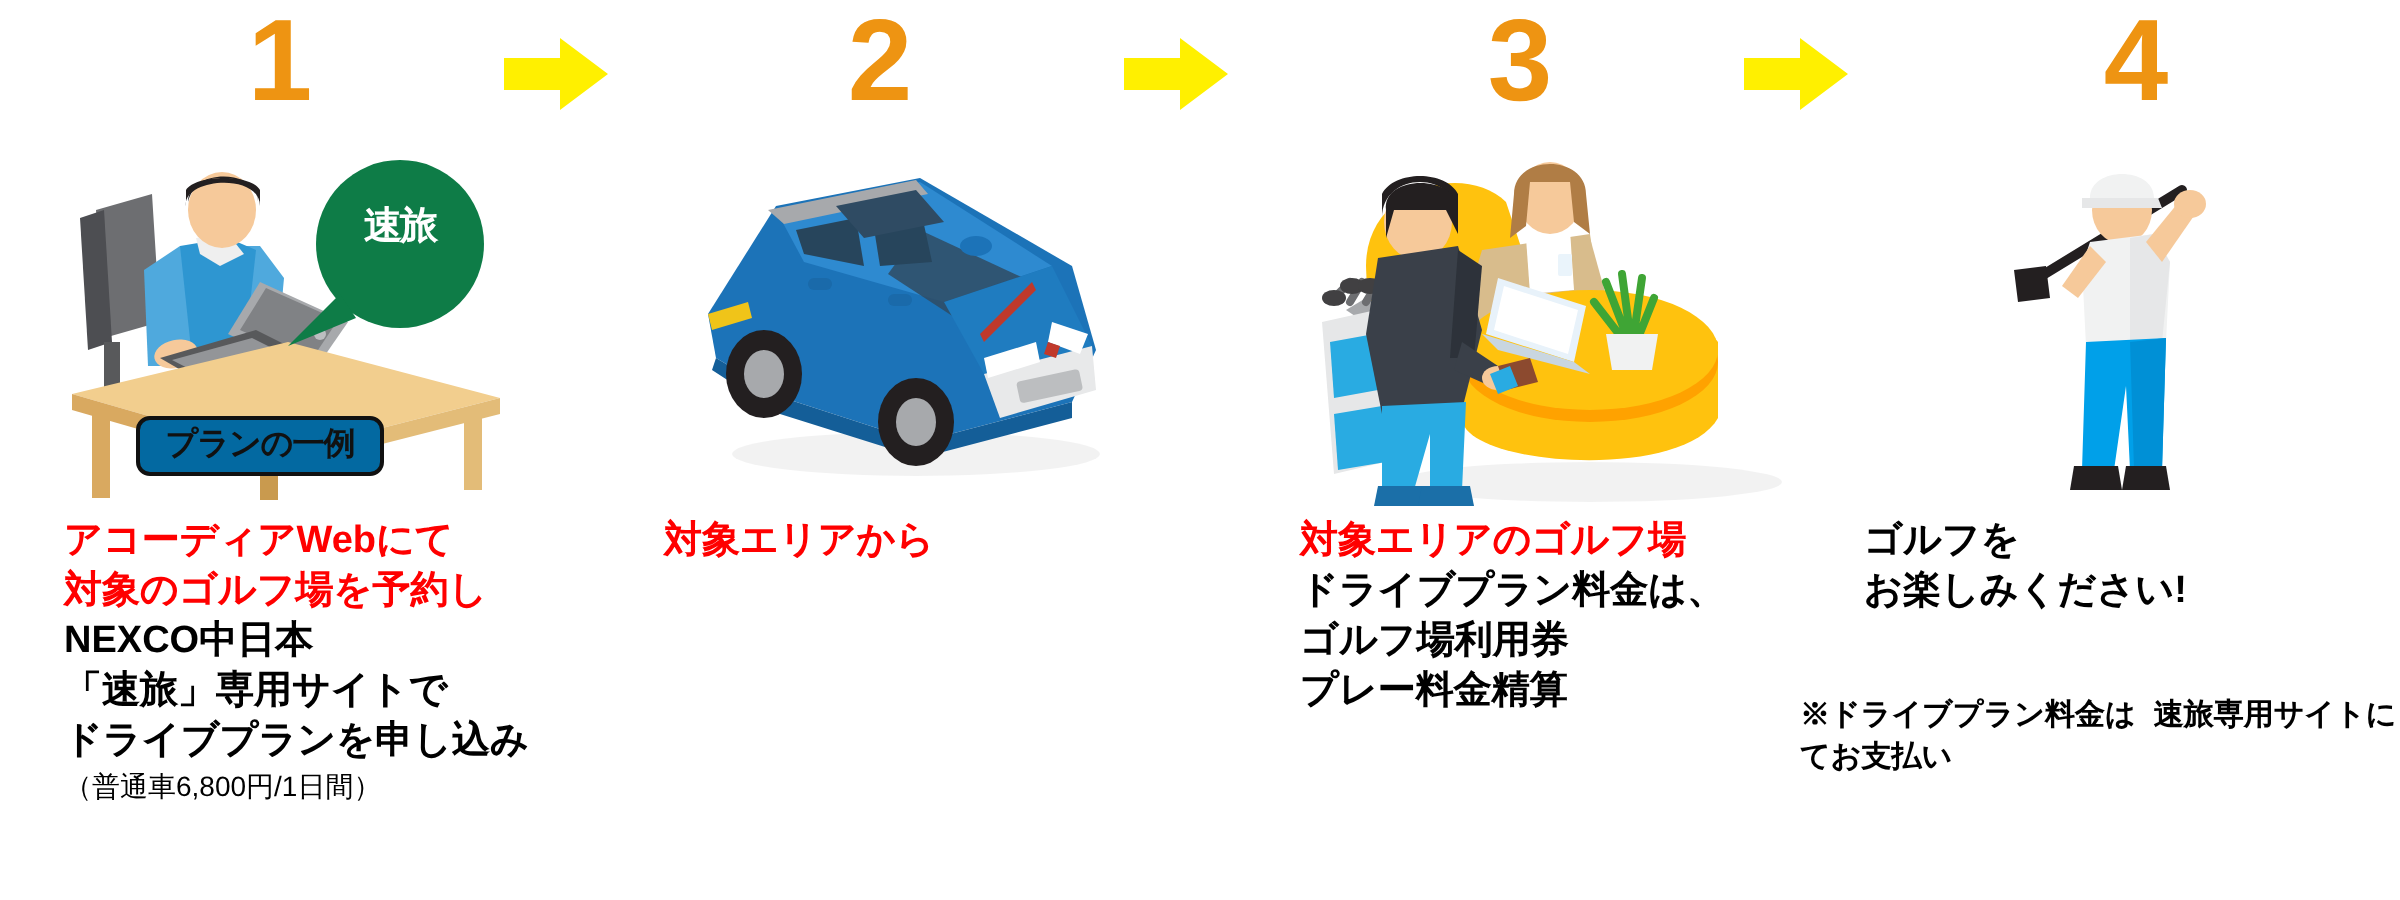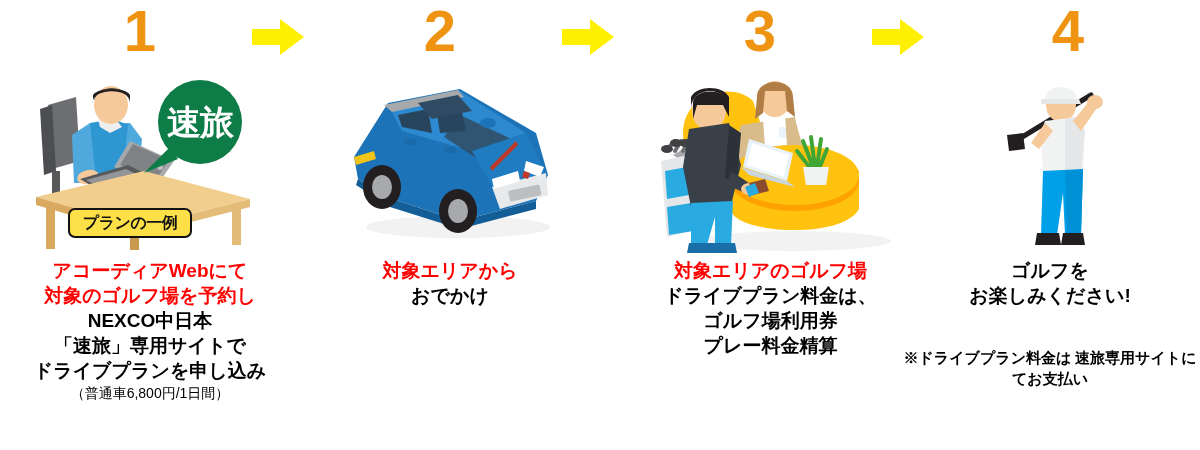--- a/index.html
+++ b/index.html
@@ -51,78 +51,77 @@
     top: 75px;
   }
   .stage-1 { left: 18px;  width: 270px; height: 175px; }
   .stage-2 { left: 340px; width: 235px; height: 175px; }
   .stage-3 { left: 645px; width: 260px; height: 180px; }
   .stage-4 { left: 985px; width: 170px; height: 180px; }
 
   
   .caption {
     position: absolute;
-    text-align: center;
     line-height: 1.32;
     font-weight: 700;
     font-size: 19px;
     color: #000000;
     font-family: "Liberation Sans", sans-serif;
+    margin-left: 32px;
   }
   .cap1 { left: 0px;   top: 258px; width: 300px; }
   .cap2 { left: 300px; top: 258px; width: 300px; }
   .cap3 { left: 618px; top: 258px; width: 305px; }
   .cap4 { left: 900px; top: 258px; width: 300px; }
   .caption .hl { color: #FF0000; display: block; }
   .caption .ln { display: block; }
   .caption .small {
     display: block;
     font-size: 14px;
     font-weight: 400;
     color: #000;
     margin-top: 1px;
   }
   .note {
     position: absolute;
-    text-align: center;
     font-size: 15px;
     font-weight: 700;
     line-height: 1.42;
     color: #000;
-    font-family: Liberation Serif, serif;
+    font-family: Liberation Mono, monospace;
   }
   .note4 { left: 900px; top: 348px; width: 300px; }
 
   
   .plan-badge {
     position: absolute;
     left: 68px;
     top: 208px;
     width: 124px;
     height: 30px;
     border: 2px solid #111111;
     border-radius: 7px;
-    background: #fde047;
+    background: #0369a1;
     font-size: 16px;
     font-weight: 700;
     color: #111;
     line-height: 26px;
     text-align: center;
     letter-spacing: -0.5px;
   }
 
   
   .bubble-text {
     position: absolute;
     left: 163px;
     top: 100px;
     width: 74px;
     text-align: center;
     color: #ffffff;
-    font-size: 34px;
+    font-size: 19px;
     font-weight: 700;
     letter-spacing: -1px;
     pointer-events: none;
   }
   svg { display: block; overflow: visible; }
 </style>
 </head>
 <body>
 
 <div id="infographic">
@@ -353,21 +352,20 @@
     <span class="hl">アコーディアWebにて</span>
     <span class="hl">対象のゴルフ場を予約し</span>
     <span class="ln">NEXCO中日本</span>
     <span class="ln">「速旅」専用サイトで</span>
     <span class="ln">ドライブプランを申し込み</span>
     <span class="small">（普通車6,800円/1日間）</span>
   </div>
 
   <div class="caption cap2">
     <span class="hl">対象エリアから</span>
-    <span class="ln">おでかけ</span>
   </div>
 
   <div class="caption cap3">
     <span class="hl">対象エリアのゴルフ場</span>
     <span class="ln">ドライブプラン料金は、</span>
     <span class="ln">ゴルフ場利用券</span>
     <span class="ln">プレー料金精算</span>
   </div>
 
   <div class="caption cap4">

